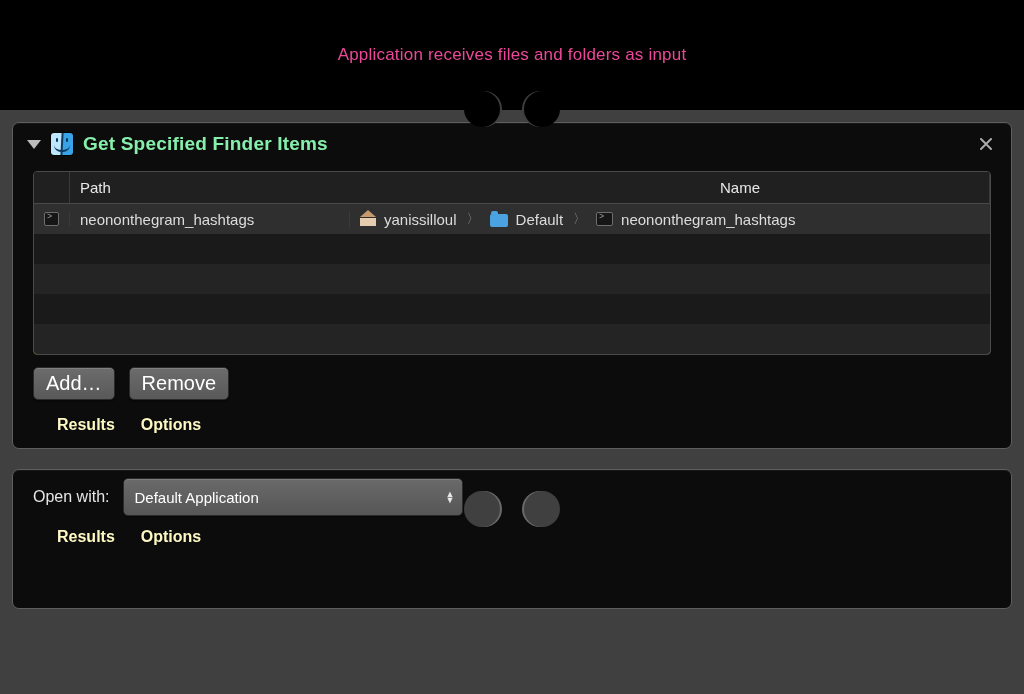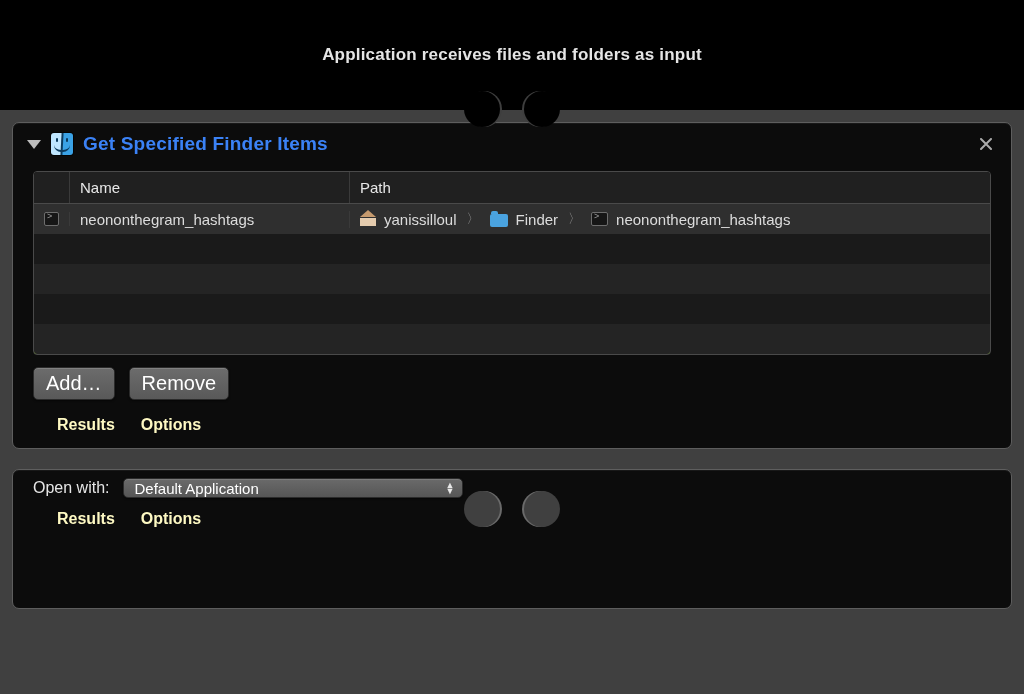--- a/index.html
+++ b/index.html
@@ -1,19 +1,19 @@
 <!DOCTYPE html>
 <html><head>
 <meta charset="utf-8">
 <style>
   * { box-sizing: border-box; margin: 0; padding: 0; }
   html, body { width: 1024px; height: 694px; background: #000; font-family: -apple-system, "Helvetica Neue", Arial, sans-serif; color: #ddd; overflow: hidden; }
   .canvas { position: relative; width: 1024px; height: 694px; background: #000; }
   .header-strip { height: 110px; display: flex; align-items: center; justify-content: center; }
-  .header-text { color: #e5e5e5; font-size: 17px; font-weight: 700; letter-spacing: 0.2px; }
+  .header-text { color: #ec4899; font-size: 17px; font-weight: 400; letter-spacing: 0.2px; }
   .v-connector { position: absolute; left: 50%; transform: translateX(-50%); width: 60px; height: 30px; }
   .v-connector::before, .v-connector::after {
     content: ""; position: absolute; top: -6px; width: 36px; height: 36px; background: #000;
     border-radius: 50%;
   }
   .v-connector::before { left: -18px; box-shadow: 2px 0 0 #5b5b5b; }
   .v-connector::after  { right: -18px; box-shadow: -2px 0 0 #5b5b5b; }
   .v-conn-1 { top: 97px; z-index:5; }
   .v-conn-1::before { box-shadow: 2px 0 0 #3e3e3e; }
   .v-conn-1::after  { box-shadow: -2px 0 0 #3e3e3e; }
@@ -44,21 +44,21 @@
     transform: translateX(-1px) skewX(-3deg);
   }
   .finder-icon .eyeL, .finder-icon .eyeR {
     position:absolute; width:2px; height:4px; background:#0b3a5d; top:5px; border-radius:1px;
   }
   .finder-icon .eyeL{ left:5px; } .finder-icon .eyeR{ right:5px; }
   .finder-icon .smile {
     position:absolute; left:3px; right:3px; bottom:3px; height:7px;
     border-bottom:2px solid #0b3a5d; border-radius:0 0 8px 8px;
   }
-  .card-title { font-size: 19px; font-weight: 700; color: #3b82f6; letter-spacing: 0.2px; }
+  .card-title { font-size: 19px; font-weight: 700; color: #86efac; letter-spacing: 0.2px; }
   .card-close {
     margin-left: auto; width: 22px; height: 22px; display:flex; align-items:center; justify-content:center;
     color:#aaa; font-size:16px; cursor:pointer; border-radius:4px;
   }
 
   .table-wrap { margin: 10px 20px 12px 20px; border: 1px solid #4a4a4a; border-radius: 4px; overflow: hidden; }
   .thead { display:flex; background:#202020; border-bottom:1px solid #4a4a4a; }
   .th { padding:7px 10px; font-size:15px; color:#e8e8e8; font-weight:500; }
   .col-icon { width:36px; border-right:1px solid #3a3a3a; }
   .col-name { width:280px; border-right:1px solid #3a3a3a; }
@@ -85,21 +85,21 @@
     box-shadow: 0 1px 0 rgba(255,255,255,0.15) inset, 0 1px 2px rgba(0,0,0,0.5);
   }
 
   .footer-tabs { display:flex; gap:26px; padding: 6px 44px 14px 44px; }
   .footer-tab { font-size:16px; font-weight:700; color:#fef9c3; cursor:pointer; }
 
   .form-row { display:flex; align-items:center; gap:14px; padding: 8px 32px 6px 20px; }
   .form-label { font-size:16px; color:#e6e6e6; }
   .popup-select {
     display:flex; align-items:center; justify-content:space-between;
-    min-width: 340px; height:20px; padding:0 8px 0 10px;
+    min-width: 340px; height:38px; padding:0 8px 0 10px;
     background: linear-gradient(#6a6a6a,#565656); border:1px solid #2b2b2b; border-radius:5px;
     color:#fff; font-size:15px; cursor:pointer;
     box-shadow: 0 1px 0 rgba(255,255,255,0.12) inset, 0 1px 2px rgba(0,0,0,0.5);
   }
   .stepper { display:flex; flex-direction:column; gap:0px; line-height:6px; font-size:9px; color:#e8e8e8; padding-left:6px;}
   .stepper span{ display:block; }
 
   .card2 { min-height: 140px; }
 </style>
 </head>
@@ -127,35 +127,35 @@
         <div class="card-close">
           <svg width="12" height="12" viewBox="0 0 12 12">
               <path d="M1 1 L11 11 M11 1 L1 11" stroke="#aaa" stroke-width="2" stroke-linecap="round"></path>
             </svg>
         </div>
       </div>
 
       <div class="table-wrap">
         <div class="thead">
           <div class="th col-icon"></div>
+          <div class="th col-path">Path</div>
           <div class="th col-name">Name</div>
-          <div class="th col-path">Path</div>
         </div>
         <div class="tbody">
           <div class="trow selected">
             <div class="td col-icon">
               <span class="mini-terminal"></span>
             </div>
             <div class="td col-name">neononthegram_hashtags</div>
             <div class="td col-path">
               <span class="mini-home"></span>
               <span>yanissilloul</span>
               <span class="sep-chevron">〉</span>
               <span class="mini-folder"></span>
-              <span>Finder</span>
+              <span>Default</span>
               <span class="sep-chevron">〉</span>
               <span class="mini-terminal"></span>
               <span>neononthegram_hashtags</span>
             </div>
           </div>
           <div class="trow">
               <div class="td col-icon"></div>
               <div class="td col-name"></div>
               <div class="td col-path"></div>
             </div>

